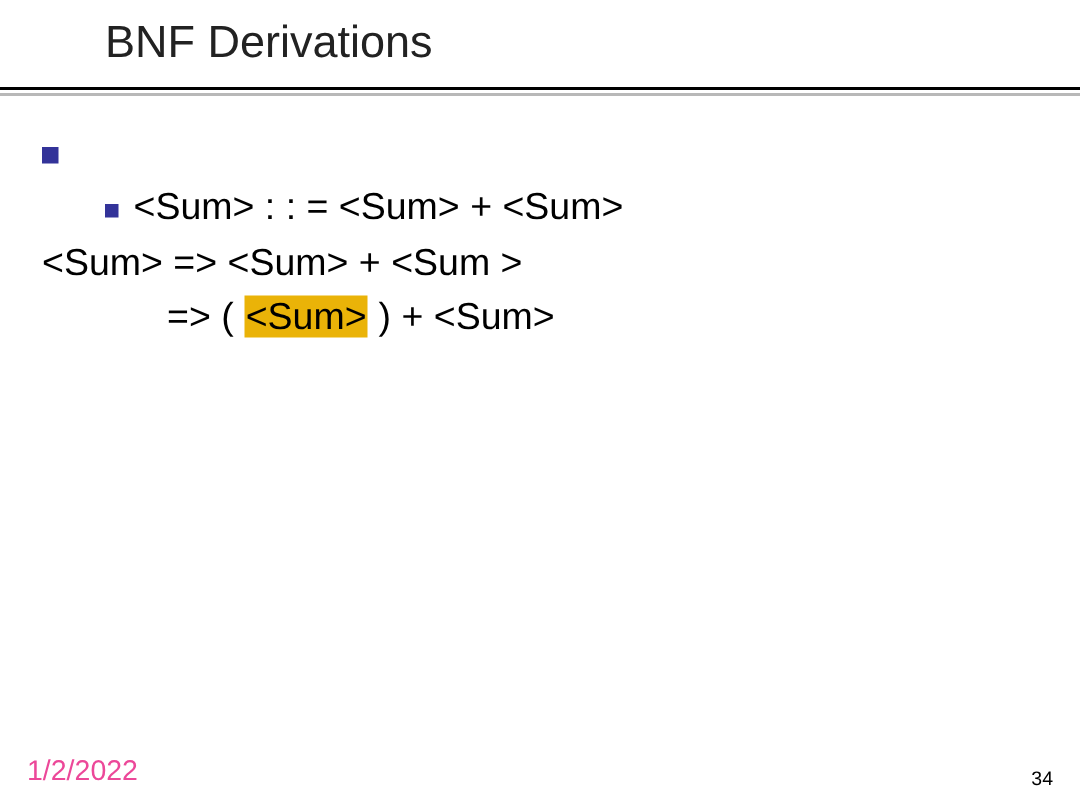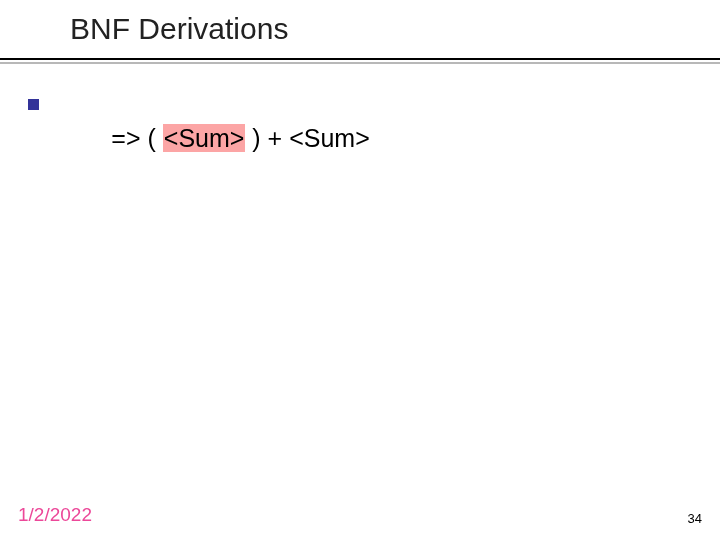--- a/index.html
+++ b/index.html
@@ -63,21 +63,21 @@
     display: inline-block;
     width: 9px;
     height: 9px;
     background: #333399;
     margin-right: 10px;
     vertical-align: 1px;
   }
   .row { display: block; }
   .indent1 { padding-left: 42px; }
   .hl {
-    background: #fca5a5;
+    background: #eab308;
     padding: 0 1px;
   }
   .footer-date {
     position: absolute;
     left: 18px;
     bottom: 14px;
     font-size: 19px;
     color: #ec4899;
     text-align: center;
   }
@@ -95,20 +95,26 @@
 <div class="slide">
 
   <div class="title">BNF Derivations</div>
   <div class="title-underline"></div>
   <div class="title-underline2"></div>
 
   <div class="content">
     <span class="row">
       <span class="bullet"></span>
     </span>
+    <span class="row indent1">
+      <span class="bullet-sm"></span><span>&lt;Sum&gt; : : = &lt;Sum&gt; + &lt;Sum&gt;</span>
+    </span>
+    <span class="row">
+      <span>&lt;Sum&gt; =&gt; &lt;Sum&gt; + &lt;Sum &gt;</span>
+    </span>
     <span class="row">
       &nbsp;&nbsp;&nbsp;&nbsp;&nbsp;&nbsp;&nbsp;&nbsp;&nbsp;&nbsp;&nbsp;&nbsp;<span>=&gt; ( </span><span class="hl">&lt;Sum&gt;</span><span> ) + &lt;Sum&gt;</span>
     </span>
   </div>
 
   <div class="footer-date">1/2/2022</div>
   <div class="footer-num">34</div>
 </div>
 
 </body></html>

